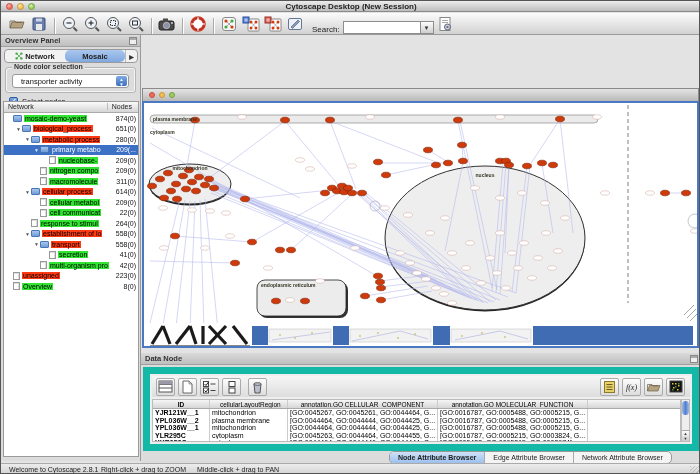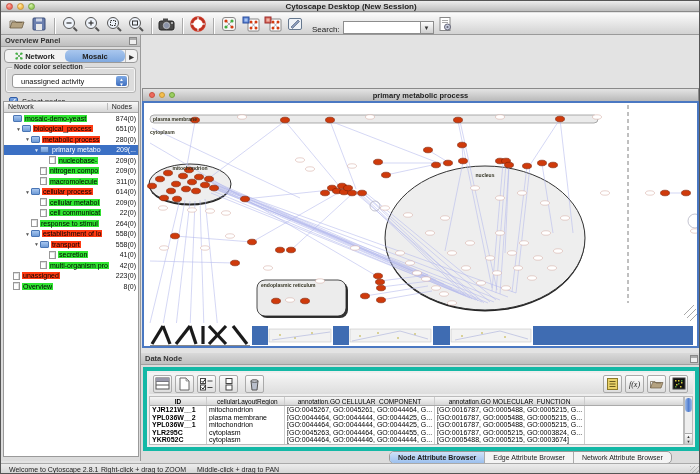--- a/index.html
+++ b/index.html
@@ -65,21 +65,21 @@
   .tl2.grn{left:26px;background:#9bcf61;border:1px solid #74a23f;}
   .net-canvas{position:absolute;left:0;top:13px;right:0;bottom:0;background:#fff;border:2px solid #4a78c2;overflow:hidden;}
   .net-canvas svg{position:absolute;left:0;top:0;}
   .edge{stroke:#b3b7ec;stroke-width:0.7;opacity:0.8;}
   .gnode{fill:#cf3a0b;stroke:#7d1c00;stroke-width:0.6;}
   .pill{fill:#fff;stroke:#d0a49a;stroke-width:0.5;}
   .comp-label{font-size:5px;font-weight:bold;fill:#332;}
 
   
   .data-panel{position:absolute;left:140px;top:352px;width:560px;height:110px;background:#dcdcdc;}
-  .dp-content{position:absolute;left:2px;top:14px;right:2px;height:84px;background:#eee;border:4px solid #14b8a6;}
+  .dp-content{position:absolute;left:2px;top:14px;right:2px;height:84px;background:#eee;border:7px solid #14b8a6;}
   .dp-toolbar{position:absolute;left:2px;top:2px;right:2px;height:21px;display:flex;align-items:center;background:linear-gradient(#f6f6f6,#ddd);}
   .dp-btn{width:19px;height:18px;border:1px solid #aaa;border-radius:2px;background:linear-gradient(#fdfdfd,#ddd);margin-right:3px;display:flex;align-items:center;justify-content:center;}
   .dp-spacer{flex:1;}
   .dtable{position:absolute;left:2px;top:25px;right:11px;bottom:2px;background:#fff;border:1px solid #bbb;overflow:hidden;font-size:7px;}
   .dt-row{display:flex;height:7.5px;align-items:center;}
   .dt-head{height:9px;background:linear-gradient(#f6f6f6,#d6d6d6);border-bottom:1px solid #aaa;font-size:6.5px;}
   .dt-cell{height:100%;border-right:1px solid #ccc;padding:0 2px;white-space:nowrap;overflow:hidden;display:flex;align-items:center;}
   .dt-head .dt-cell{justify-content:center;}
   .c0{width:57px;font-weight:bold;}
   .dt-head .c0{font-weight:bold;}
@@ -255,21 +255,21 @@
       <span class="cp-tab sel">
           <span>Mosaic</span>
         </span>
       <span class="cp-tab-more">
           <span>▶</span>
         </span>
     </div>
     <div class="groupbox">
       <span class="gb-title">Node color selection</span>
       <div class="combo">
-        <span>unassigned activity</span>
+        <span>transporter activity</span>
         <span class="steppers">▲<br>▼</span>
       </div>
     </div>
     <div class="checkrow">
       <span class="checkbox">✓</span>
       <span>Select nodes</span>
     </div>
     <div class="tree-box">
       <div class="tree-header">
         <span class="th1">Network</span>
@@ -380,21 +380,20 @@
           </div>
         </div>
     </div>
   </div>
 
   <div class="network-window">
     <div class="nw-titlebar">
       <span class="tl2 red"></span>
       <span class="tl2 yel"></span>
       <span class="tl2 grn"></span>
-      <div class="nw-title">primary metabolic process</div>
     </div>
     <div class="net-canvas">
       <svg width="553" height="245" viewBox="144 100 553 245" preserveAspectRatio="none">
         <g id="gen-root">
             <rect x="150" y="112" width="448" height="8" rx="4" fill="#ebebeb" stroke="#8a8a8a" stroke-width="0.7"></rect>
             <ellipse cx="190" cy="182.5" rx="41" ry="20" fill="#222"></ellipse>
             <ellipse cx="190" cy="181" rx="41" ry="20" fill="#eeeeee" stroke="#333" stroke-width="1"></ellipse>
             <ellipse cx="485" cy="236.5" rx="100" ry="72" fill="#222"></ellipse>
             <ellipse cx="485" cy="235" rx="100" ry="72" fill="#eeeeee" stroke="#333" stroke-width="1"></ellipse>
             <rect x="259" y="279" width="89" height="36" rx="8" fill="#333"></rect>

